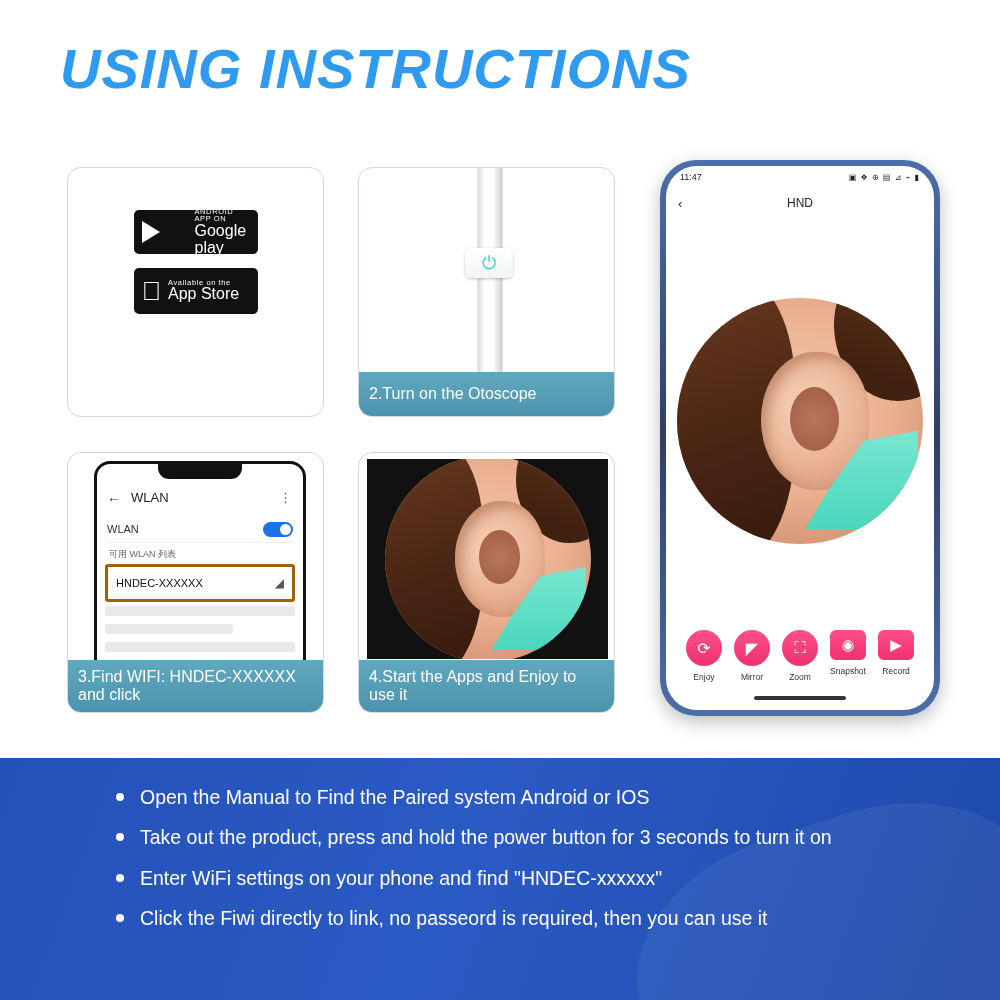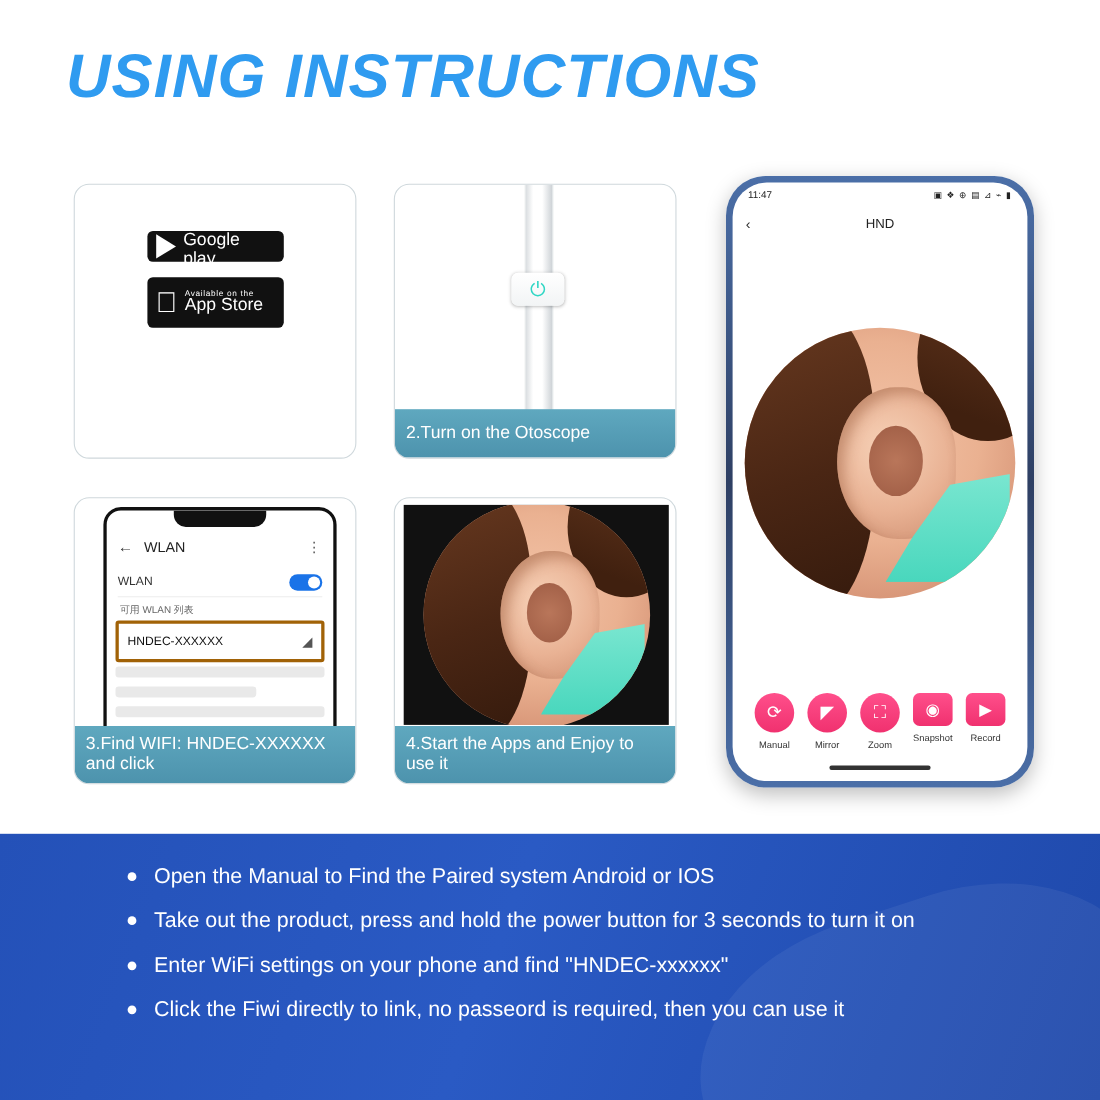--- a/index.html
+++ b/index.html
@@ -52,21 +52,21 @@
     background:#111;
     color:#fff;
     border-radius:5px;
     width:124px;
     display:flex;
     align-items:center;
     padding:5px 8px;
     box-sizing:border-box;
     margin:0 auto;
   }
-  #badge-google{margin-top:42px;height:28px;}
+  #badge-google{margin-top:42px;height:44px;gap:28px;}
   #badge-apple{margin-top:14px;height:46px;}
   .badge .btxt{display:flex;flex-direction:column;justify-content:center;margin-left:7px;}
   .badge .small{font-size:7.5px;letter-spacing:.6px;line-height:1;}
   .badge .big{font-size:16px;line-height:1.05;font-weight:400;}
   .gp-tri{
     width:0;height:0;
     border-top:11px solid transparent;
     border-bottom:11px solid transparent;
     border-left:18px solid #fff;
   }
@@ -308,21 +308,21 @@
     <div class="bp-ear">
       <div class="ear-hair"></div>
       <div class="ear-hair2"></div>
       <div class="ear-shape"></div>
       <div class="ear-inner"></div>
       <div class="probe"></div>
     </div>
     <div class="bp-controls">
       <div class="ctrl">
         <span class="circle">⟳</span>
-        <span class="lbl">Manual</span>
+        <span class="lbl">Enjoy</span>
       </div>
       <div class="ctrl">
         <span class="circle">◤</span>
         <span class="lbl">Mirror</span>
       </div>
       <div class="ctrl">
         <span class="circle">⛶</span>
         <span class="lbl">Zoom</span>
       </div>
       <div class="ctrl">

